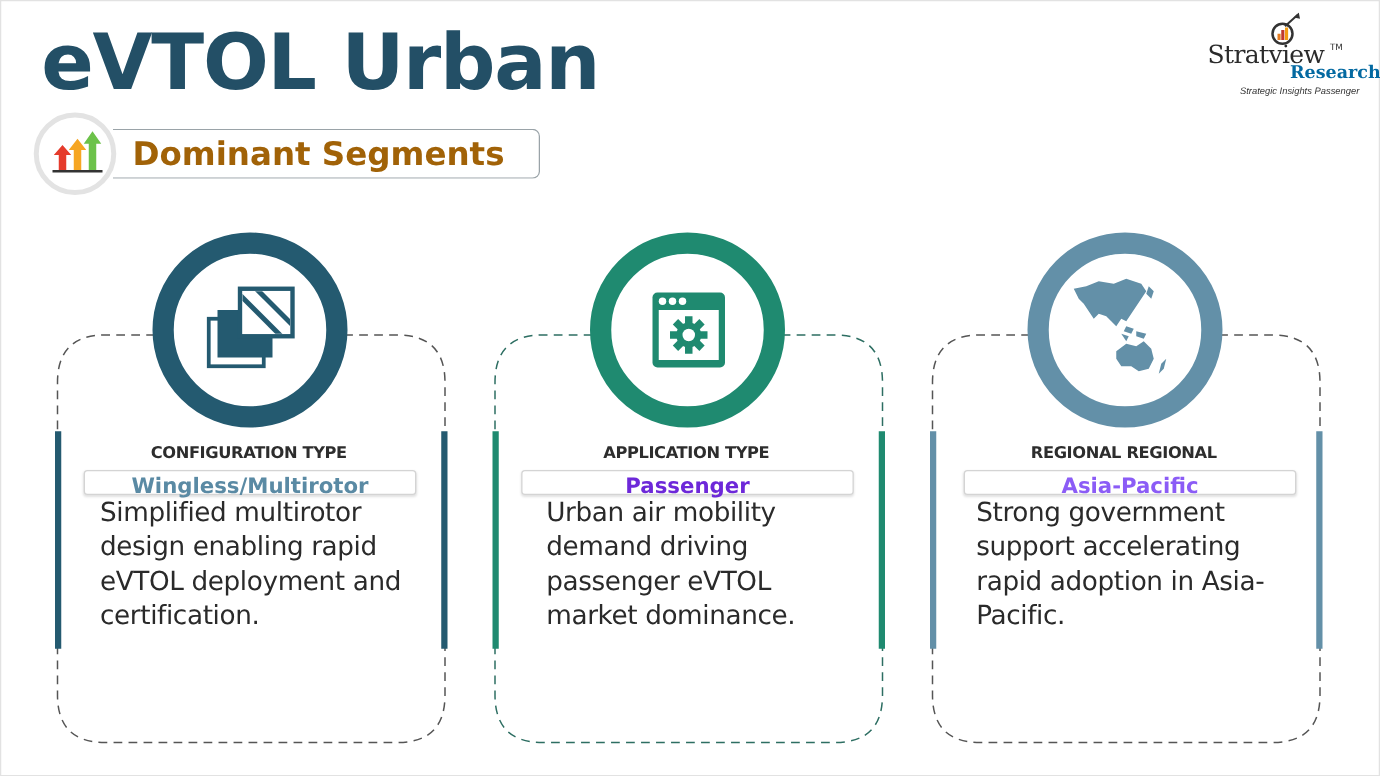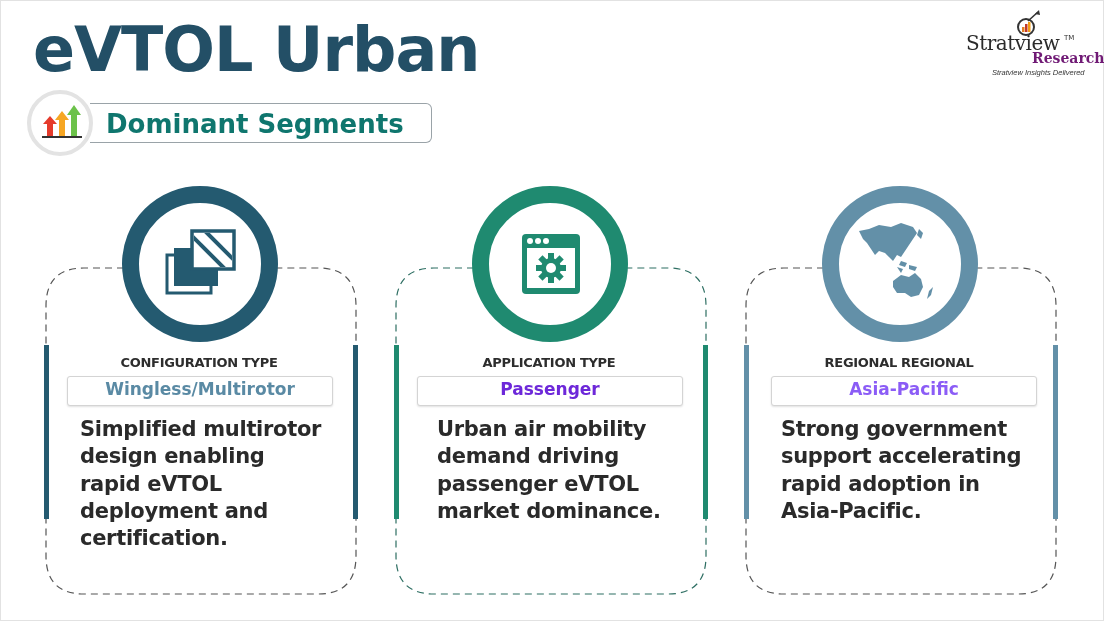--- a/index.html
+++ b/index.html
@@ -17,37 +17,37 @@
     font-size: 62px; font-weight: bold; color: #234f66;
     letter-spacing: -1px; line-height: 80px; white-space: nowrap;
   }
   .seg-badge {
     position: absolute; left: 90px; top: 103px; width: 342px; height: 40px;
     border: 1px solid #9aa3a8; border-radius: 0 6px 6px 0; border-left: none;
     box-sizing: border-box;
   }
   .seg-label {
     position: absolute; left: 106px; top: 106px; line-height: 36px;
-    font-size: 26px; font-weight: bold; color: #0f766e; white-space: nowrap;
+    font-size: 26px; font-weight: bold; color: #a16207; white-space: nowrap;
   }
   .seg-icon-wrap {
     position: absolute; left: 27px; top: 90px; width: 66px; height: 66px;
     border-radius: 50%; background: #ffffff; border: 4px solid #e3e3e3; box-sizing: border-box;
   }
   .seg-icon-wrap svg { position: absolute; left: 6px; top: 6px; }
 
   .logo { position: absolute; left: 960px; top: 10px; width: 130px; height: 70px; }
   .logo-name {
     position: absolute; left: 6px; top: 21px; font-family: "DejaVu Serif", "Liberation Serif", serif;
     font-size: 20px; color: #2b2b2b; letter-spacing: -0.5px; white-space: nowrap;
   }
   .logo-tm { position: absolute; left: 104px; top: 8px; font-size: 7px; color: #333; margin-top: 16px; }
   .logo-research {
     position: absolute; left: 72px; top: 40px; font-family: "DejaVu Serif", "Liberation Serif", serif;
-    font-weight: bold; font-size: 14px; color: #701a75; white-space: nowrap;
+    font-weight: bold; font-size: 14px; color: #0369a1; white-space: nowrap;
   }
   .logo-tag {
     position: absolute; left: 32px; top: 58px; font-size: 7.5px; font-style: italic;
     color: #333; white-space: nowrap; font-family: "Liberation Sans", sans-serif;
   }
   .logo svg { position: absolute; left: 54px; top: 0px; }
 
   .card { position: absolute; top: 0; left: 0; }
   .card-outline { position: absolute; }
   .side-bar { position: absolute; width: 5px; top: 345px; height: 174px; }
@@ -55,28 +55,28 @@
     position: absolute; width: 156px; height: 156px; border-radius: 50%;
     box-sizing: border-box; border-style: solid; border-width: 17px; background: #ffffff;
   }
   .ring-icon { position: absolute; }
   .card-head {
     position: absolute; width: 290px; text-align: center;
     font-size: 13px; font-weight: bold; color: #2d2d2d; white-space: nowrap;
     letter-spacing: -0.3px; top: 355px;
   }
   .card-value {
-    position: absolute; height: 30px; width: 266px; box-sizing: border-box;
+    position: absolute; height: 20px; width: 266px; box-sizing: border-box;
     border: 1px solid #d4d4d4; border-radius: 3px; box-shadow: 0 1px 2px rgba(0,0,0,0.12);
     text-align: center; font-size: 17px; font-weight: bold; line-height: 25px; top: 376px;
     background: #fff;
   }
   .card-body {
-    position: absolute; top: 416px; width: 250px;
-    font-size: 21px; font-weight: bold; color: #2a2a2a; line-height: 27.3px;
+    position: absolute; top: 397px; width: 250px;
+    font-size: 21px; font-weight: normal; color: #2a2a2a; line-height: 27.3px;
     letter-spacing: -0.3px;
   }
 </style>
 </head>
 <body>
 
 <div class="frame"></div>
 
 <div class="title">eVTOL Urban</div>
 
@@ -96,21 +96,21 @@
     <circle cx="12" cy="17" r="8" fill="none" stroke="#333" stroke-width="2"></circle>
     <rect x="8" y="17" width="2.5" height="5" fill="#e67e22"></rect>
     <rect x="11" y="14" width="2.5" height="8" fill="#c0392b"></rect>
     <rect x="14" y="12" width="2.5" height="10" fill="#f39c12"></rect>
     <line x1="14" y1="11" x2="24" y2="2" stroke="#333" stroke-width="1.6"></line>
     <polygon points="25,0 26,5 21,4" fill="#333"></polygon>
   </svg>
   <div class="logo-name">Stratview</div>
   <div class="logo-tm">TM</div>
   <div class="logo-research">Research</div>
-  <div class="logo-tag">Stratview Insights Delivered</div>
+  <div class="logo-tag">Strategic Insights Passenger</div>
 </div>
 
 <div class="card">
   <svg class="card-outline" style="left:44px;top:266px" width="316" height="332">
     <path d="M2,330 M80,2 L40,2 Q2,2 2,40 L2,290 Q2,328 40,328 L274,328 Q312,328 312,290 L312,40 Q312,2 274,2 L232,2" fill="none" stroke="#555" stroke-width="1.2" stroke-dasharray="7,5"></path>
   </svg>
   <div class="side-bar" style="left:44px;background:#245a70"></div>
   <div class="side-bar" style="left:353px;background:#245a70"></div>
   <div class="ring" style="left:122px;top:186px;border-color:#245a70">
     <svg class="ring-icon" style="left:20px;top:20px" width="82" height="82" viewBox="0 0 82 82">

